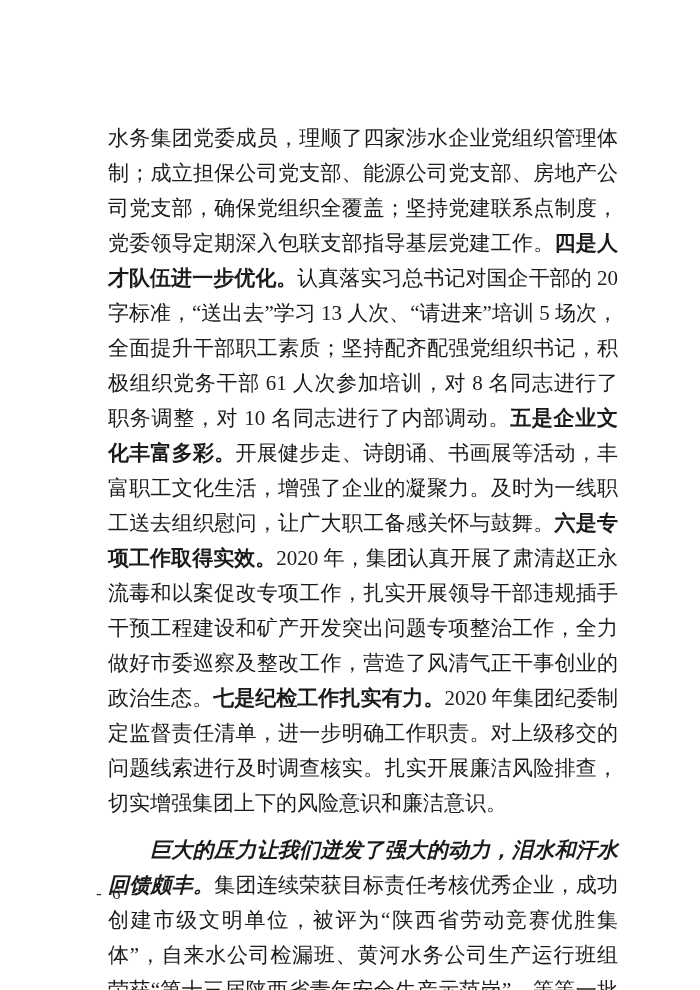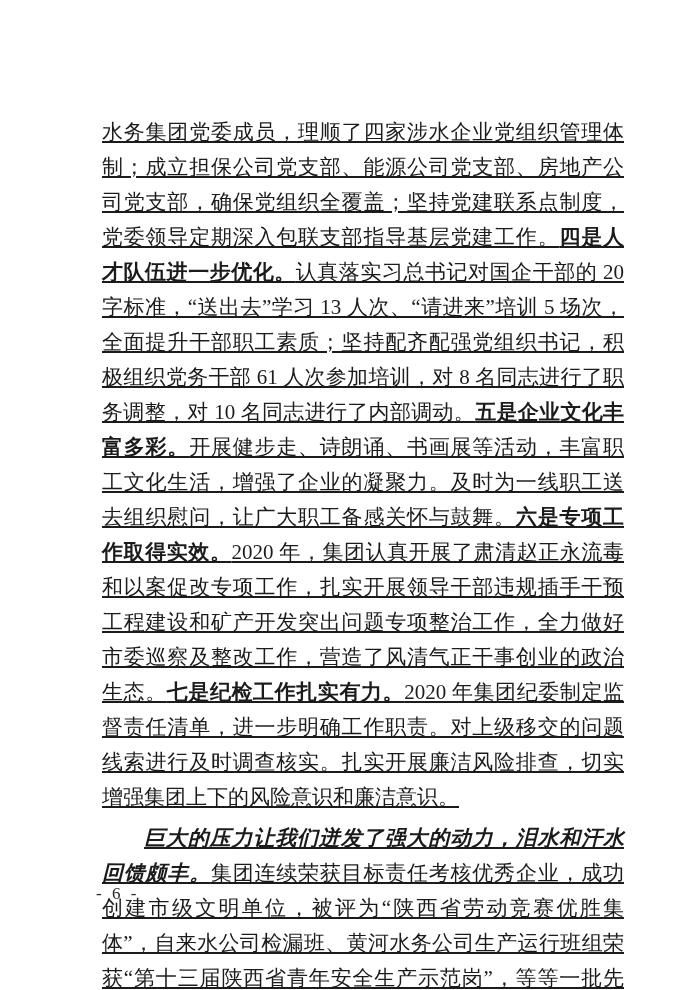--- a/index.html
+++ b/index.html
@@ -20,23 +20,22 @@
     left: 96px;
     top: 109px;
     width: 534px;
     color: #1b1b1b;
     font-size: 21px;
     line-height: 35px;
     text-align: justify;
     text-justify: inter-character;
   }
   .para {
-    margin: 6px;
+    margin: 12px;
     padding: 0;
-    text-decoration: underline;
   }
   .para.indent {
     text-indent: 42px;
   }
   .seg-normal {
     font-weight: normal;
   }
   .seg-bold {
     font-weight: bold;
   }

